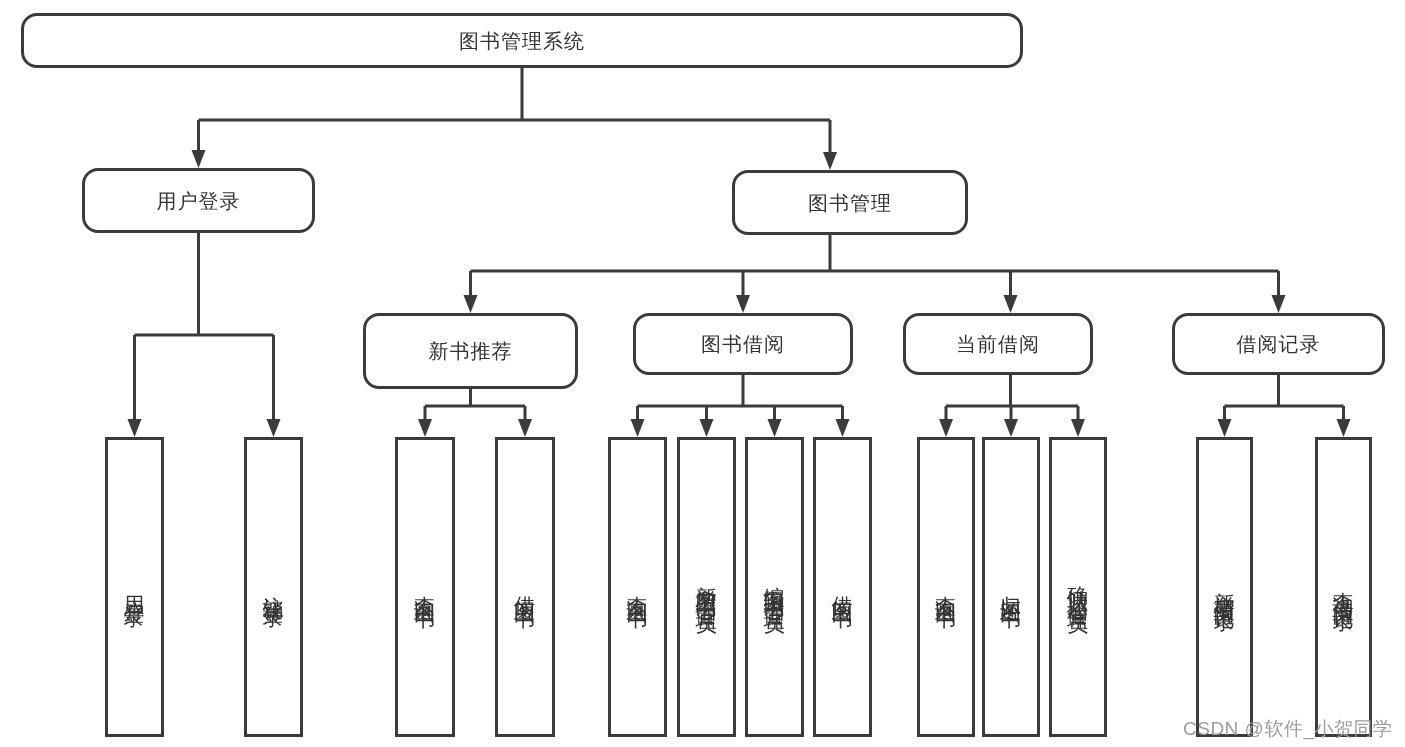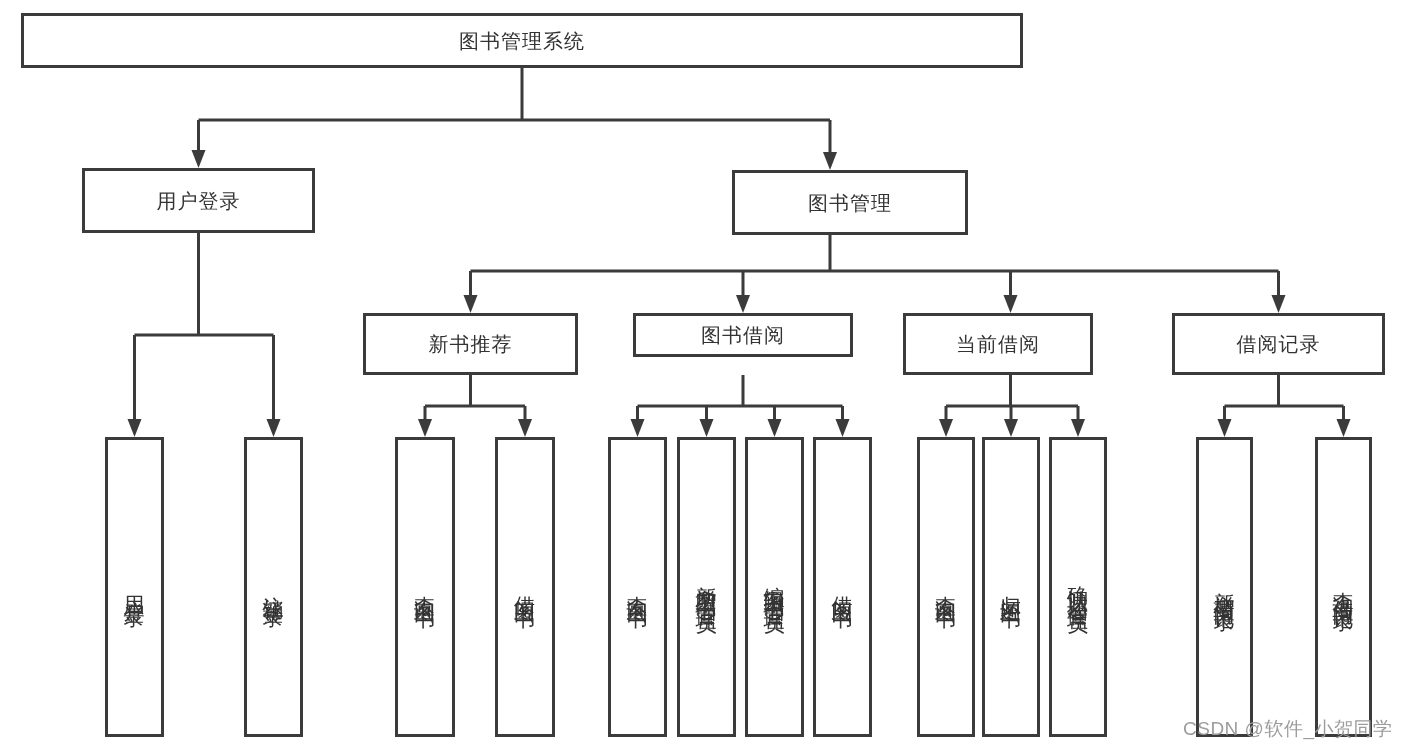--- a/index.html
+++ b/index.html
@@ -29,20 +29,21 @@
     color: #333333;
     display: flex;
     align-items: center;
     justify-content: center;
     text-align: center;
   }
   .node {
     font-size: 20px;
     letter-spacing: 1px;
     line-height: 1;
+    border-radius: 16px;
   }
   .node.title {
     font-size: 20px;
   }
   .leaf {
     writing-mode: vertical-rl;
     text-orientation: mixed;
     font-size: 21px;
     letter-spacing: 4px;
     line-height: 1;
@@ -100,22 +101,22 @@
       <polygon points="1217.5,419 1231.5,419 1224.5,437"></polygon>
       <polygon points="1336.5,419 1350.5,419 1343.5,437"></polygon>
     </g>
   </svg>
 
   <div class="node title" style="left:21px; top:13px; width:1002px; height:55px;">图书管理系统</div>
 
   <div class="node" style="left:82px; top:168px; width:233px; height:65px;">用户登录</div>
   <div class="node" style="left:712px; top:170px; width:236px; height:65px;margin-left:20px;">图书管理</div>
 
-  <div class="node" style="left:363px; top:313px; width:215px; height:62px;">新书推荐</div>
-  <div class="node" style="left:633px; top:313px; width:220px; height:44px;">图书借阅</div>
+  <div class="node" style="left:363px; top:313px; width:215px; height:76px;">新书推荐</div>
+  <div class="node" style="left:633px; top:313px; width:220px; height:62px;">图书借阅</div>
   <div class="node" style="left:903px; top:313px; width:190px; height:62px;">当前借阅</div>
   <div class="node" style="left:1172px; top:313px; width:213px; height:62px;text-align:right;">借阅记录</div>
 
   <div class="leaf" style="left:105px; top:437px; width:59px; height:300px;">用户登录</div>
   <div class="leaf" style="left:244px; top:437px; width:59px; height:300px;">注销登录</div>
 
   <div class="leaf" style="left:395px; top:437px; width:60px; height:300px;">查询图书</div>
   <div class="leaf" style="left:495px; top:437px; width:60px; height:300px;">借阅图书</div>
 
   <div class="leaf" style="left:608px; top:437px; width:59px; height:300px;">查询图书</div>

